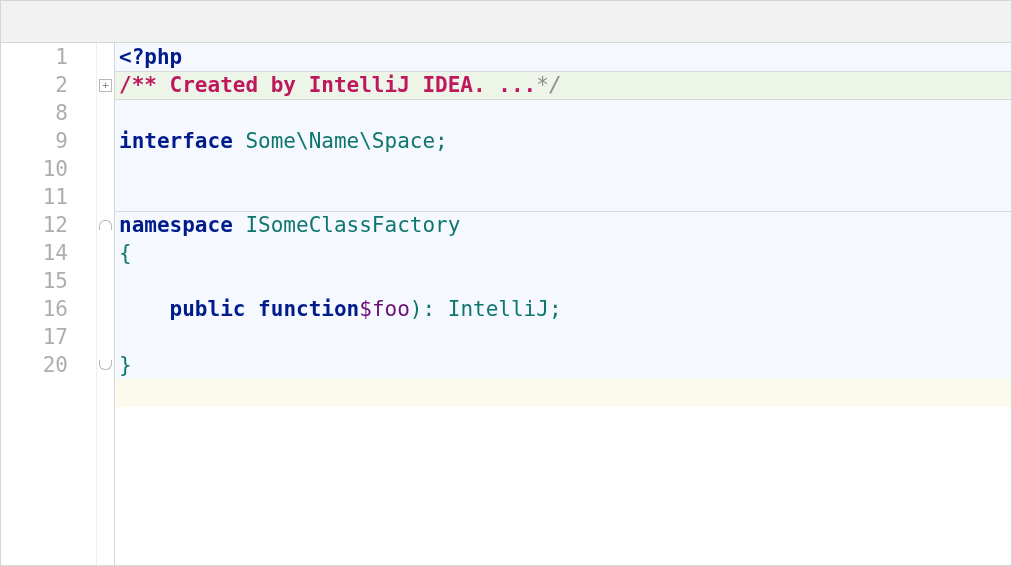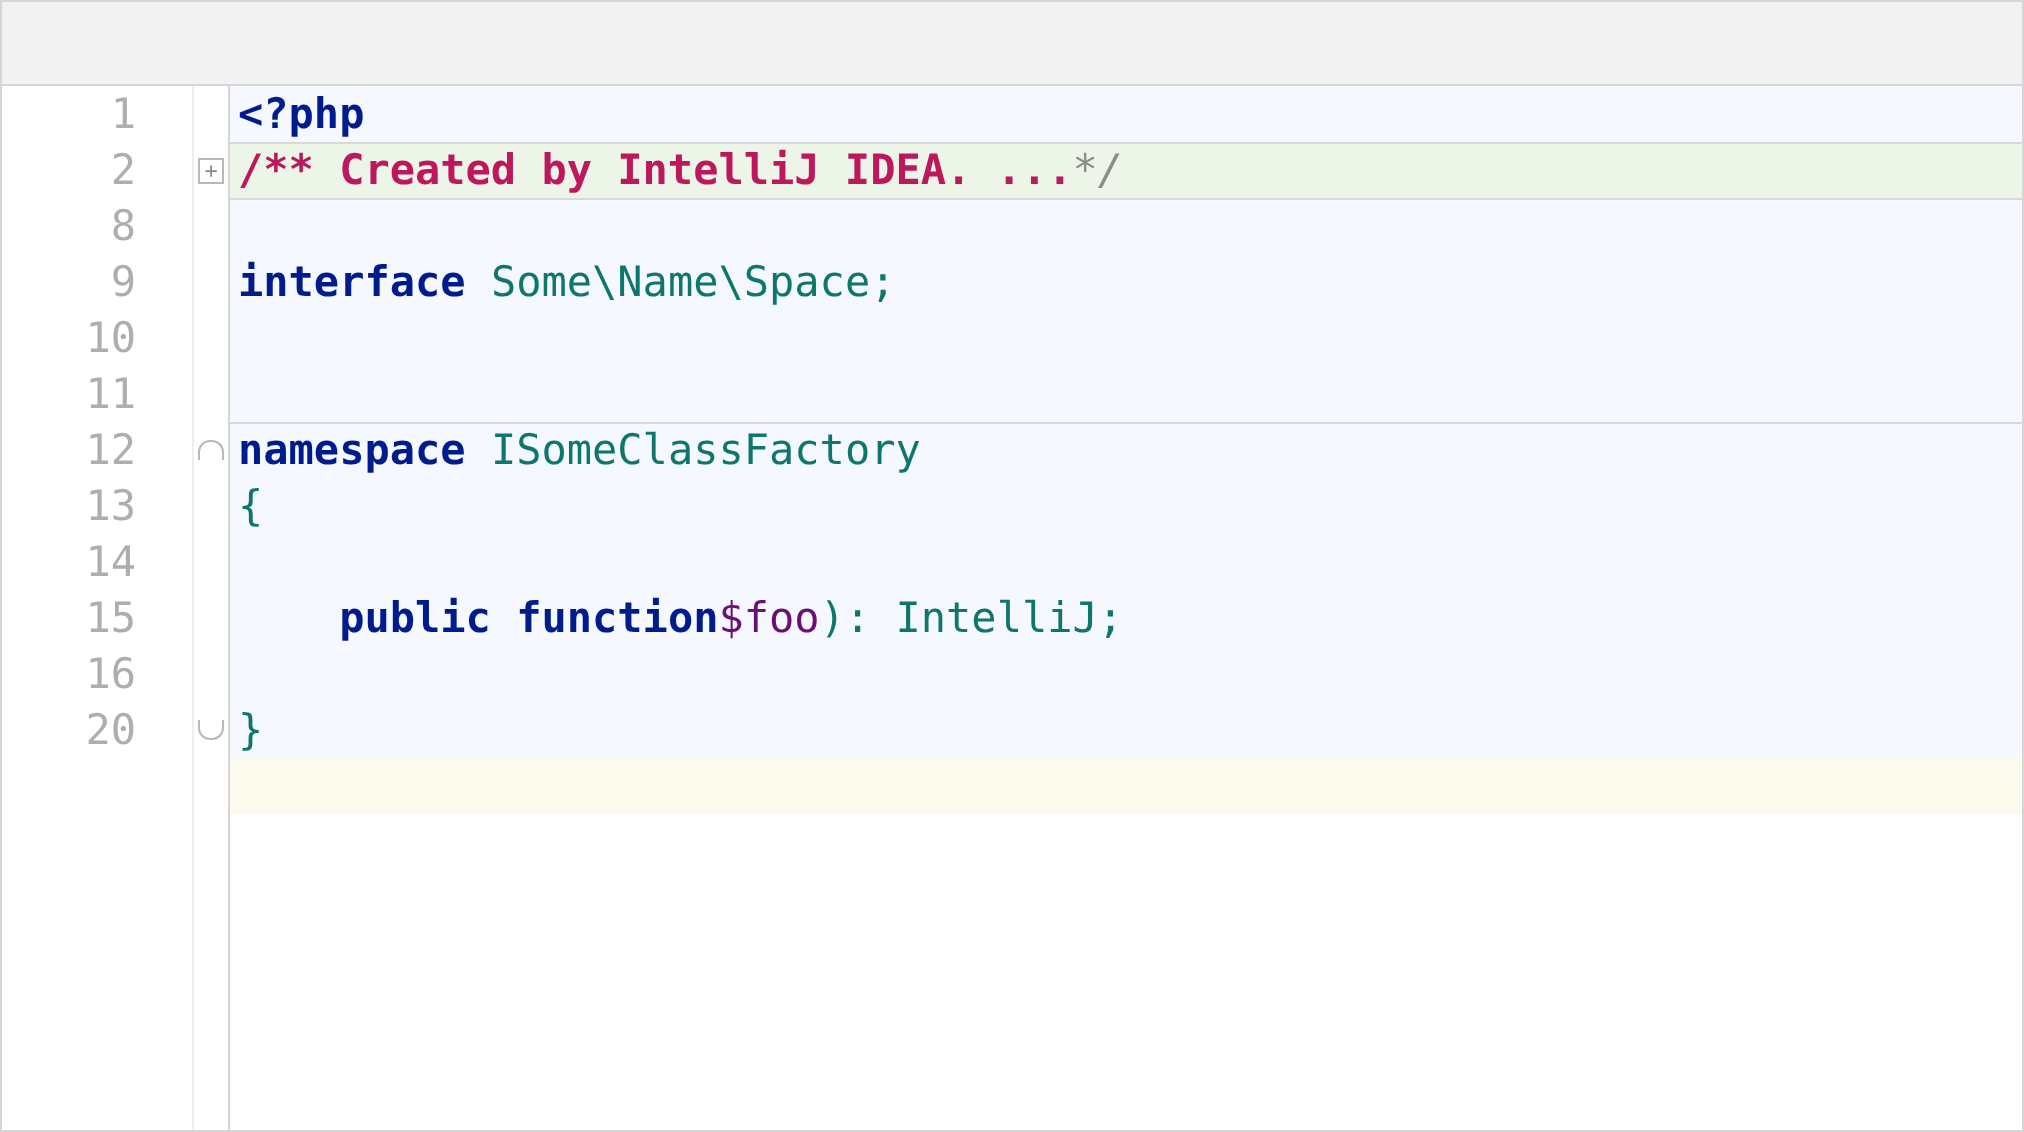--- a/index.html
+++ b/index.html
@@ -122,24 +122,24 @@
   <div class="breadcrumb-bar"></div>
   <div class="main">
     <div class="gutter" id="gutter">
         <div class="line">1</div>
         <div class="line">2</div>
         <div class="line">8</div>
         <div class="line">9</div>
         <div class="line">10</div>
         <div class="line">11</div>
         <div class="line">12</div>
-        <div class="line">13</div>
         <div class="line">14</div>
         <div class="line">15</div>
         <div class="line">16</div>
+        <div class="line">17</div>
         <div class="line">20</div>
       </div>
     <div class="fold-col" id="foldcol">
         <div class="line"></div>
         <div class="line"><div class="fold-icon">+</div></div>
         <div class="line"></div>
         <div class="line"></div>
         <div class="line"></div>
         <div class="line"></div>
         <div class="line"><div class="fold-cap"></div></div>

